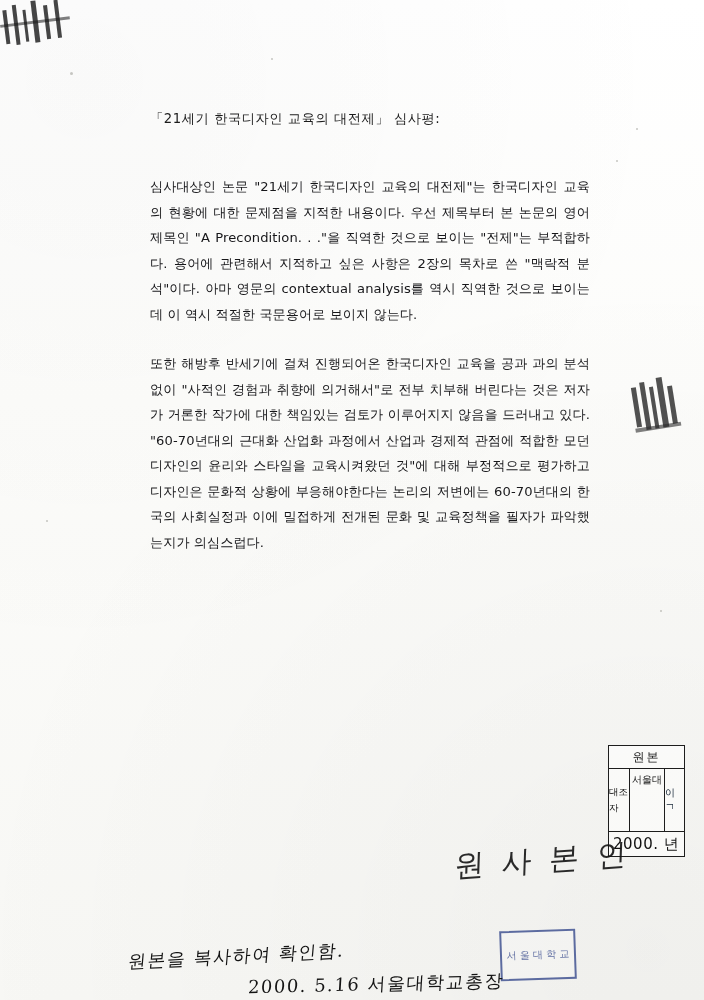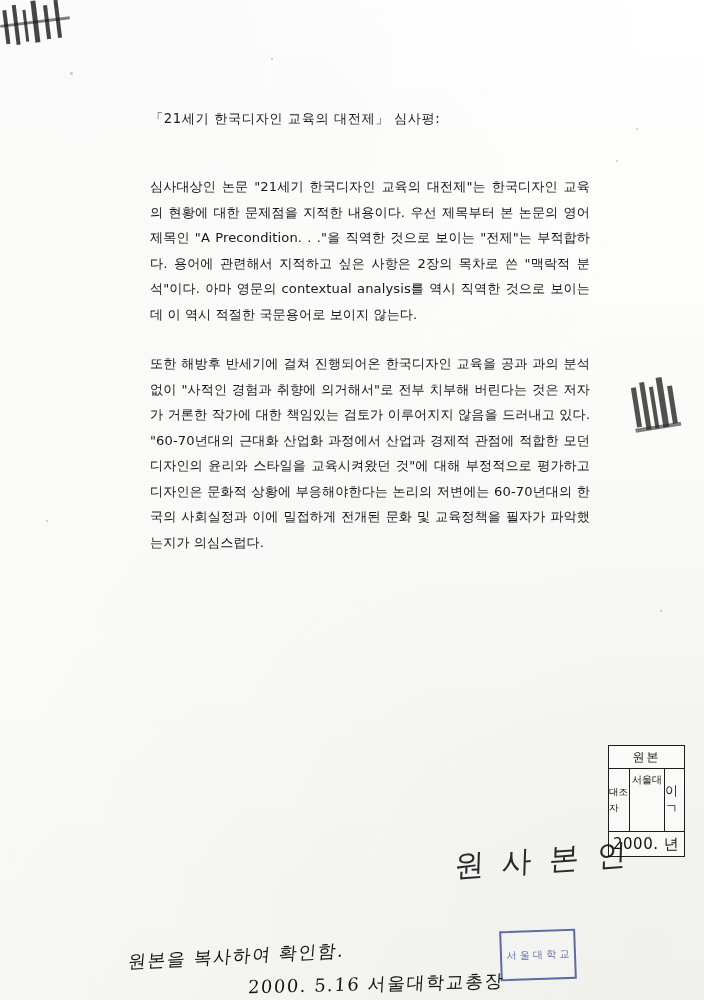--- a/index.html
+++ b/index.html
@@ -119,21 +119,21 @@
     justify-content: flex-start;
     padding-top: 4px;
     font-size: 10px;
     line-height: 13px;
   }
   .box-stamp .bs-col-sign {
     flex: 1;
     display: flex;
     align-items: center;
     justify-content: center;
-    font-size: 13px;
+    font-size: 10px;
     color: #123;
   }
   .box-stamp .bs-foot {
     height: 24px;
     display: flex;
     align-items: center;
     padding: 0 4px;
     font-size: 15px;
     letter-spacing: .5px;
   }

